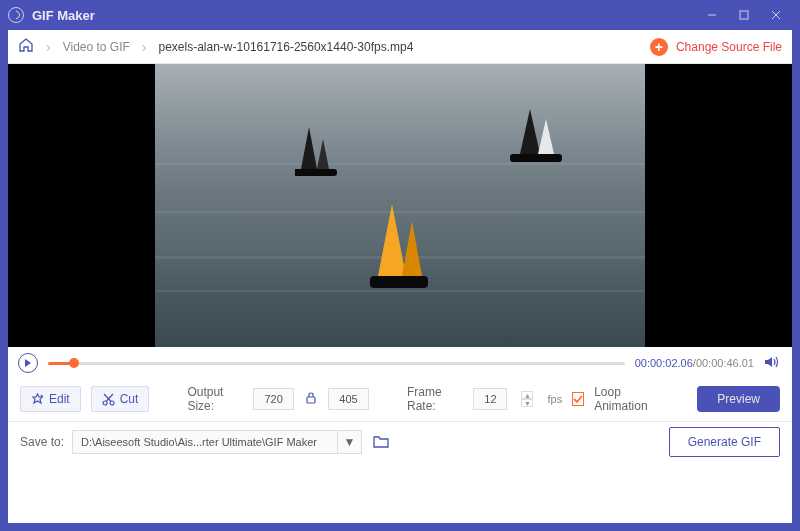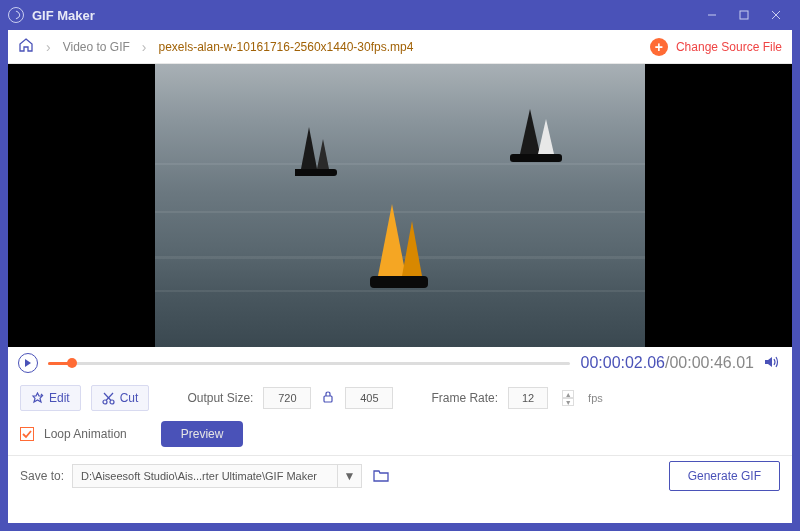--- a/index.html
+++ b/index.html
@@ -9,21 +9,21 @@
 .titlebar .app-icon::after{content:"";position:absolute;inset:3px;border:1.5px solid #c8cdf0;border-radius:50%;border-top-color:transparent;border-left-color:transparent;transform:rotate(-45deg)}
 .titlebar .title{font-size:13px;font-weight:700;color:#e8eaf6}
 .winbtns{margin-left:auto;display:flex;gap:0}
 .winbtn{width:32px;height:30px;display:flex;align-items:center;justify-content:center;color:#c8cdf0;cursor:pointer}
 .winbtn svg{width:12px;height:12px}
 .content{background:#fff;margin:0 8px 8px;height:493px;display:flex;flex-direction:column}
 .toolbar{height:34px;border-bottom:1px solid #e8e8e8;display:flex;align-items:center;padding:0 10px;gap:12px}
 .home-icon{color:#4a52b8;cursor:pointer}
 .bc-sep{color:#bbb;font-size:14px}
 .bc-item{color:#888;font-size:12px;cursor:pointer}
-.bc-item.last{color:#a16207}
+.bc-item.last{color:#404040}
 .change-src{margin-left:auto;display:flex;align-items:center;gap:8px;cursor:pointer}
 .plus-icon{width:18px;height:18px;background:#ff6b35;border-radius:50%;display:flex;align-items:center;justify-content:center;color:#fff;font-size:14px;font-weight:bold;line-height:1}
 .change-src span{color:#ef4444;font-size:12px}
 .video-area{height:283px;background:#000;display:flex;align-items:center;justify-content:center;position:relative}
 .video-frame{width:490px;height:283px;position:relative;overflow:hidden}
 .water{position:absolute;inset:0;background:linear-gradient(180deg,#a8b0b5 0%,#8a959c 20%,#6b7880 45%,#5a6870 65%,#4a5860 80%,#3a4850 100%)}
 .wave{position:absolute;width:100%;background:rgba(255,255,255,.08)}
 .boat{position:absolute}
 .hull{position:absolute;background:#0a0a0a}
 .sail{position:absolute}
@@ -38,25 +38,25 @@
 .boat3{left:215px;top:130px}
 .boat3 .hull{width:58px;height:12px;top:82px;border-radius:4px}
 .boat3 .sail1{width:0;height:0;border-left:14px solid transparent;border-right:14px solid transparent;border-bottom:72px solid #f5a623;left:8px;top:10px}
 .boat3 .sail2{width:0;height:0;border-left:10px solid transparent;border-right:10px solid transparent;border-bottom:55px solid #d88800;left:32px;top:27px}
 .playback{height:32px;display:flex;align-items:center;padding:0 12px 0 10px;gap:10px}
 .play-btn{width:20px;height:20px;border:1.5px solid #4a52b8;border-radius:50%;display:flex;align-items:center;justify-content:center;cursor:pointer;color:#4a52b8}
 .play-btn svg{width:8px;height:8px}
 .seekbar{flex:1;height:3px;background:#ddd;position:relative;cursor:pointer;border-radius:2px}
 .seek-fill{position:absolute;left:0;top:0;height:100%;width:4.5%;background:#ff6b35;border-radius:2px}
 .seek-thumb{position:absolute;left:4.5%;top:50%;transform:translate(-50%,-50%);width:10px;height:10px;background:#ff6b35;border-radius:50%}
-.time{font-size:16px}
+.time{font-size:11px}
 .time .cur{color:#4a52b8}
 .time .sep,.time .tot{color:#888}
 .vol-icon{color:#4a52b8;cursor:pointer}
-.controls{padding:6px 12px 8px;border-bottom:1px solid #e8e8e8;display:flex;flex-direction:column;gap:10px}
+.controls{padding:6px 12px 8px;border-bottom:1px solid #e8e8e8;display:flex;flex-direction:row;gap:10px}
 .crow{display:flex;align-items:center;gap:10px}
 .edit-btn,.cut-btn{display:flex;align-items:center;gap:5px;padding:5px 10px;border:1px solid #d8daf0;background:#f4f5fc;cursor:pointer;color:#4a52b8;font-size:12px;border-radius:2px}
 .edit-btn svg,.cut-btn svg{width:13px;height:13px}
 .lbl{color:#666;font-size:12px;margin-left:28px}
 .numbox{width:48px;height:22px;border:1px solid #ddd;display:flex;align-items:center;justify-content:center;font-size:11px;color:#555;background:#fafafa}
 .lock-icon{color:#4a52b8;font-size:11px;padding:0 2px}
 .spinner{display:flex;align-items:center;gap:2px;margin-left:4px}
 .spin-btns{display:flex;flex-direction:column}
 .spin-btns div{width:12px;height:8px;font-size:7px;color:#999;cursor:pointer;display:flex;align-items:center;justify-content:center;border:1px solid #ddd;line-height:1}
 .fps{color:#888;font-size:11px;margin-left:4px}

